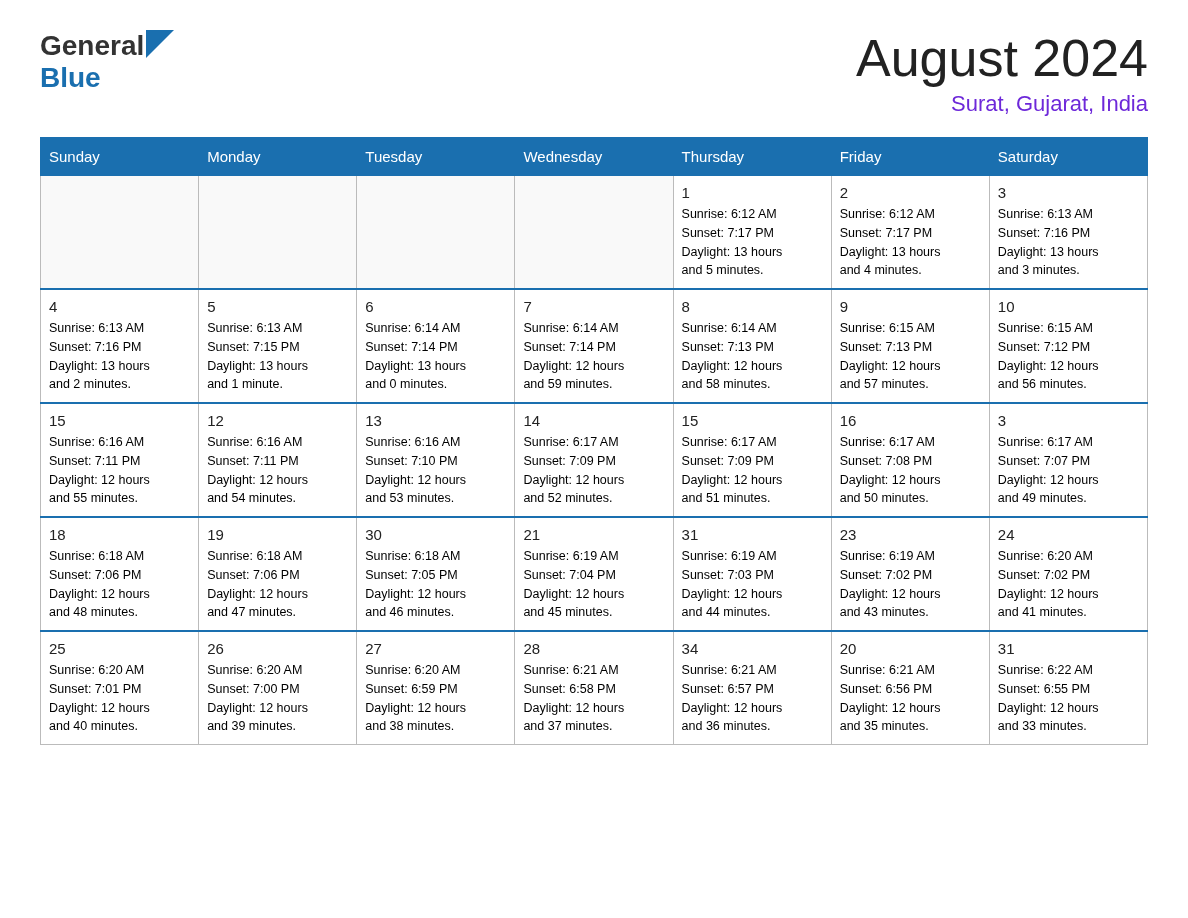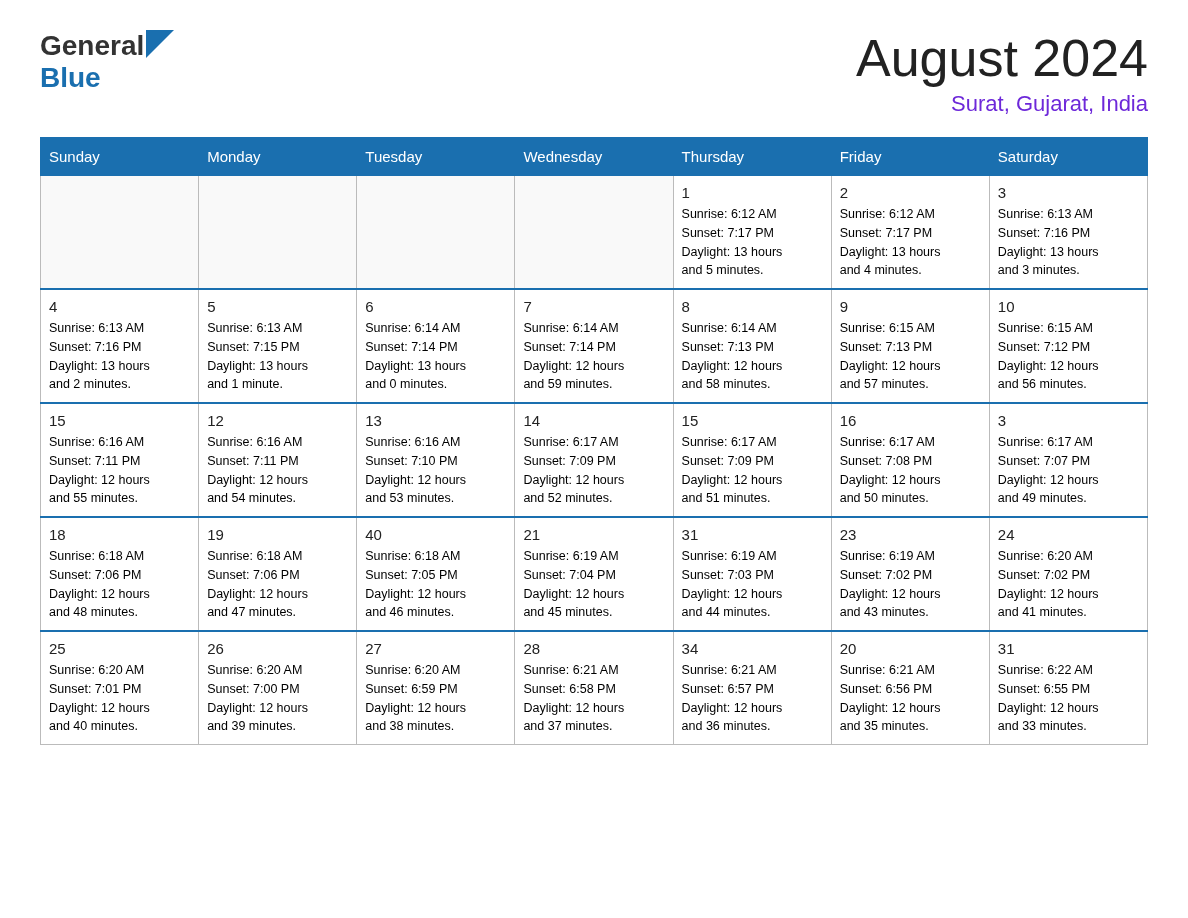--- a/index.html
+++ b/index.html
@@ -210,21 +210,21 @@
       <tr class="row-divider">
         <td>
           <div class="day-number">18</div>
           <div class="day-info">Sunrise: 6:18 AM<br>Sunset: 7:06 PM<br>Daylight: 12 hours<br>and 48 minutes.</div>
         </td>
         <td>
           <div class="day-number">19</div>
           <div class="day-info">Sunrise: 6:18 AM<br>Sunset: 7:06 PM<br>Daylight: 12 hours<br>and 47 minutes.</div>
         </td>
         <td>
-          <div class="day-number">40</div>
+          <div class="day-number">30</div>
           <div class="day-info">Sunrise: 6:18 AM<br>Sunset: 7:05 PM<br>Daylight: 12 hours<br>and 46 minutes.</div>
         </td>
         <td>
           <div class="day-number">21</div>
           <div class="day-info">Sunrise: 6:19 AM<br>Sunset: 7:04 PM<br>Daylight: 12 hours<br>and 45 minutes.</div>
         </td>
         <td>
           <div class="day-number">31</div>
           <div class="day-info">Sunrise: 6:19 AM<br>Sunset: 7:03 PM<br>Daylight: 12 hours<br>and 44 minutes.</div>
         </td>

